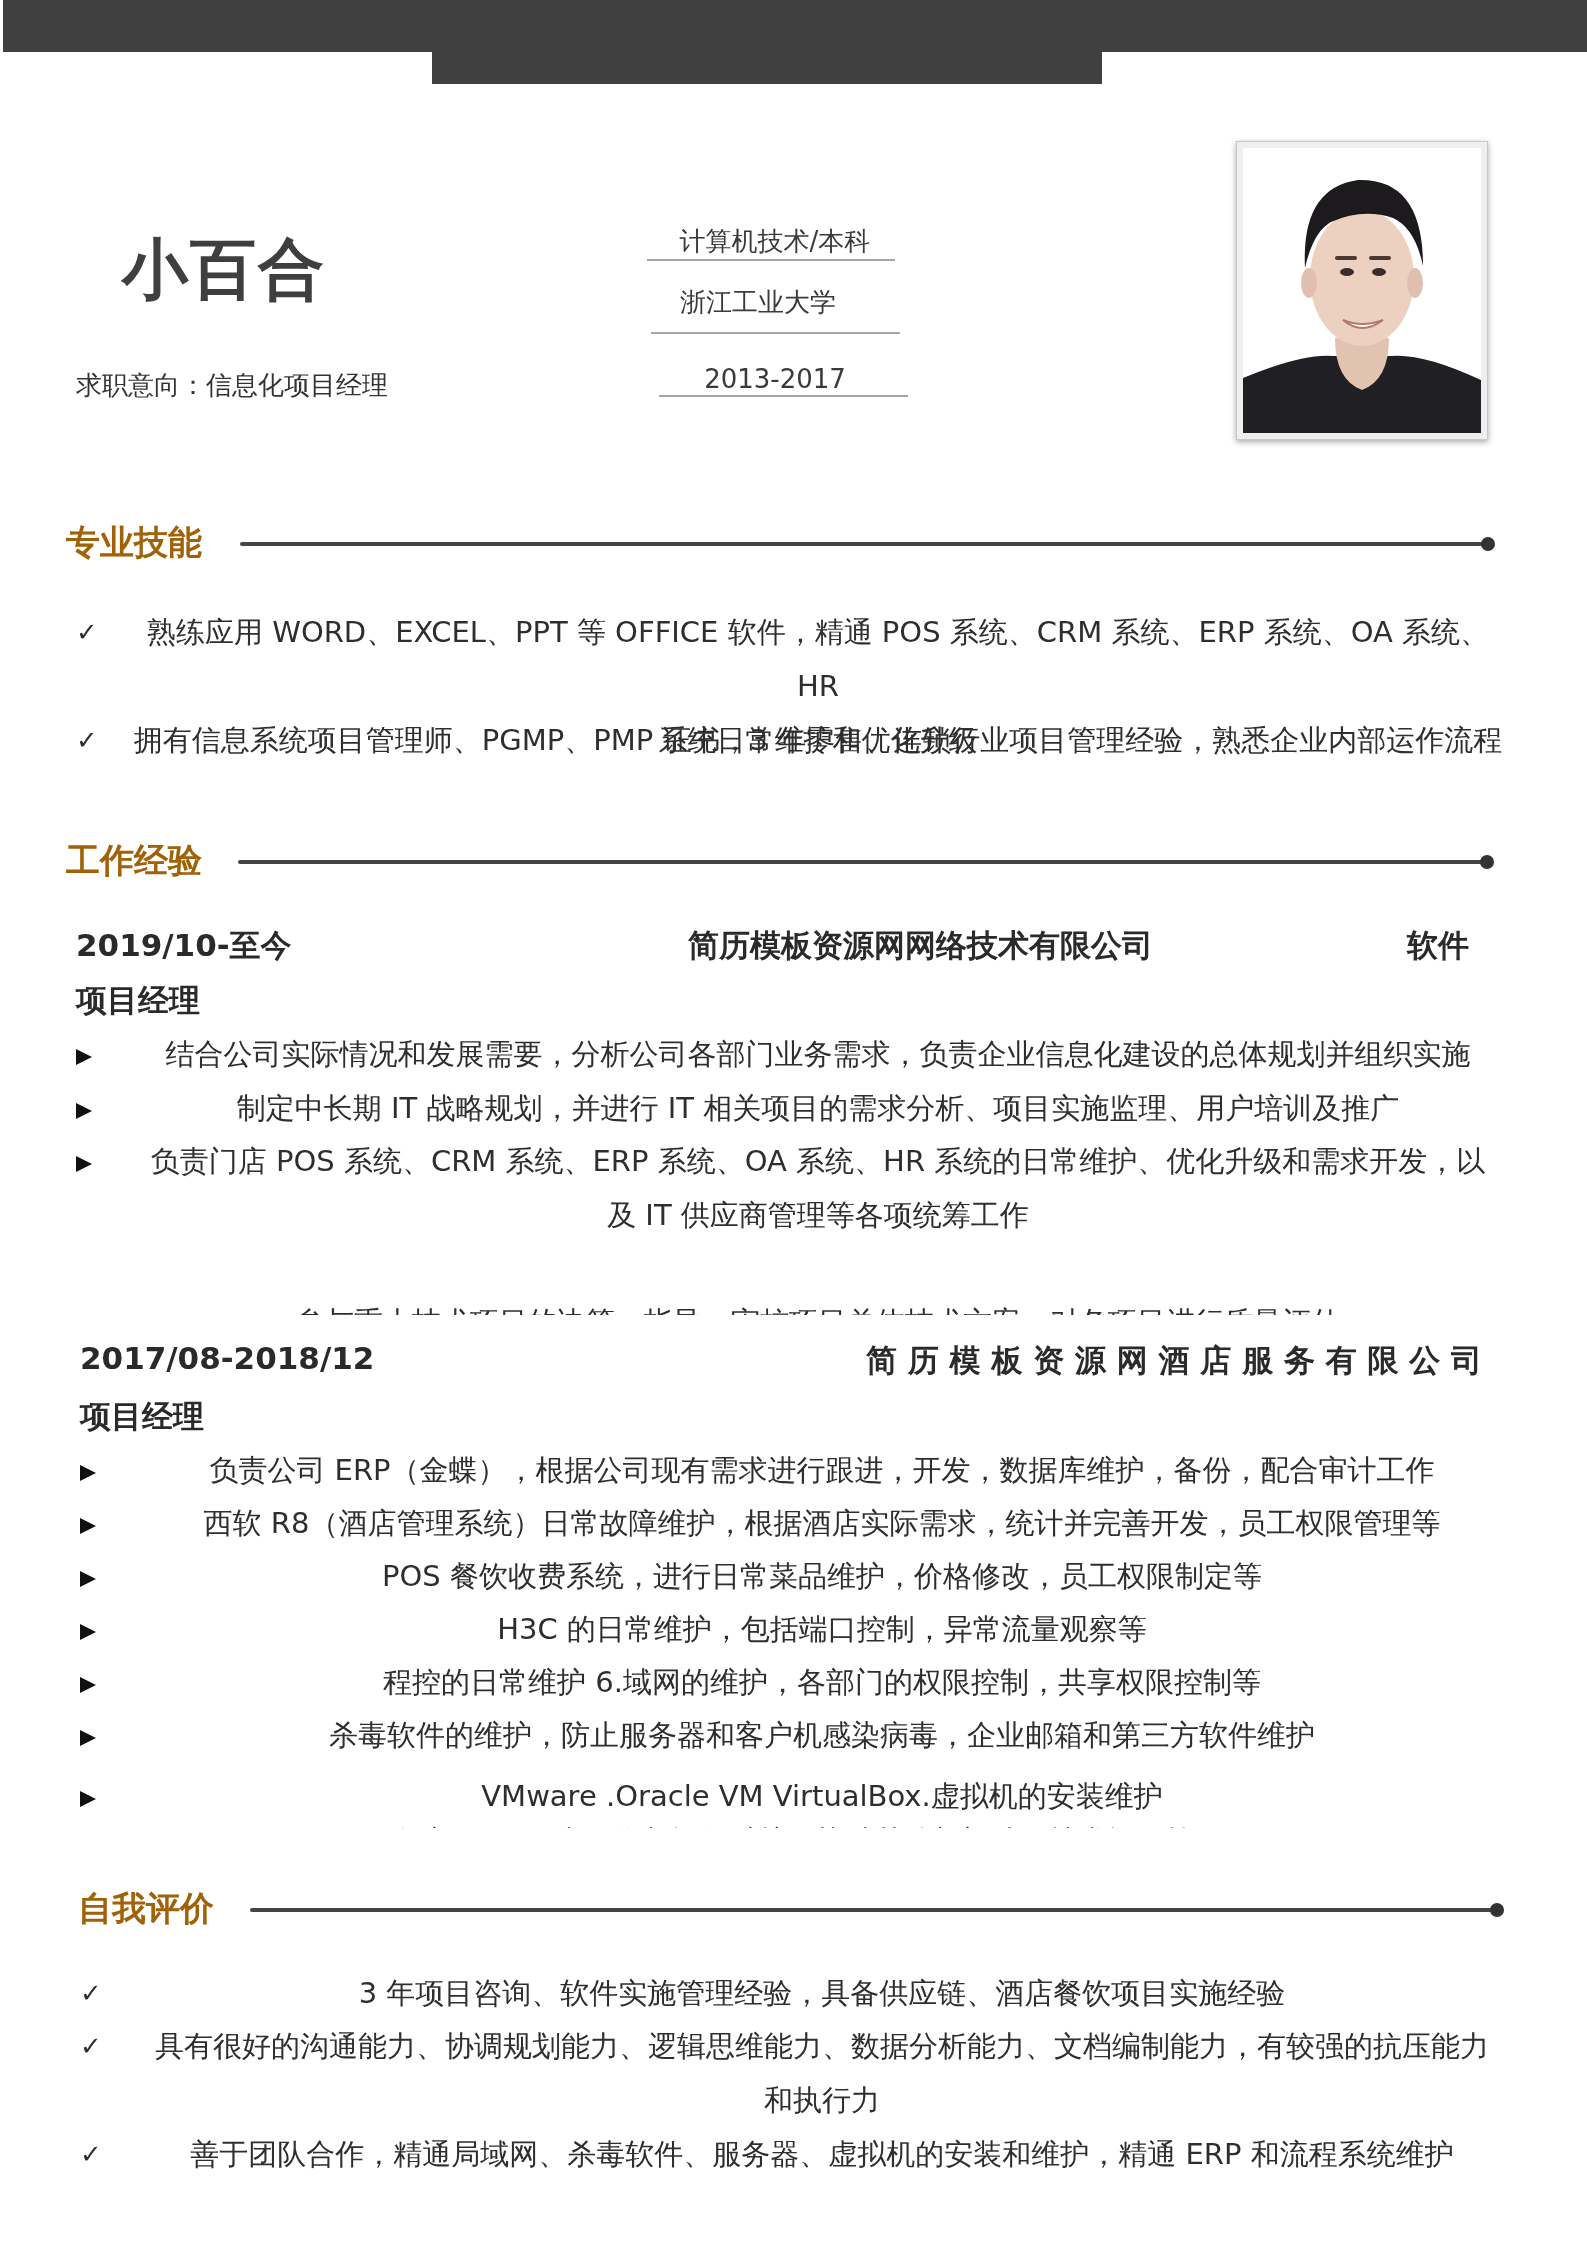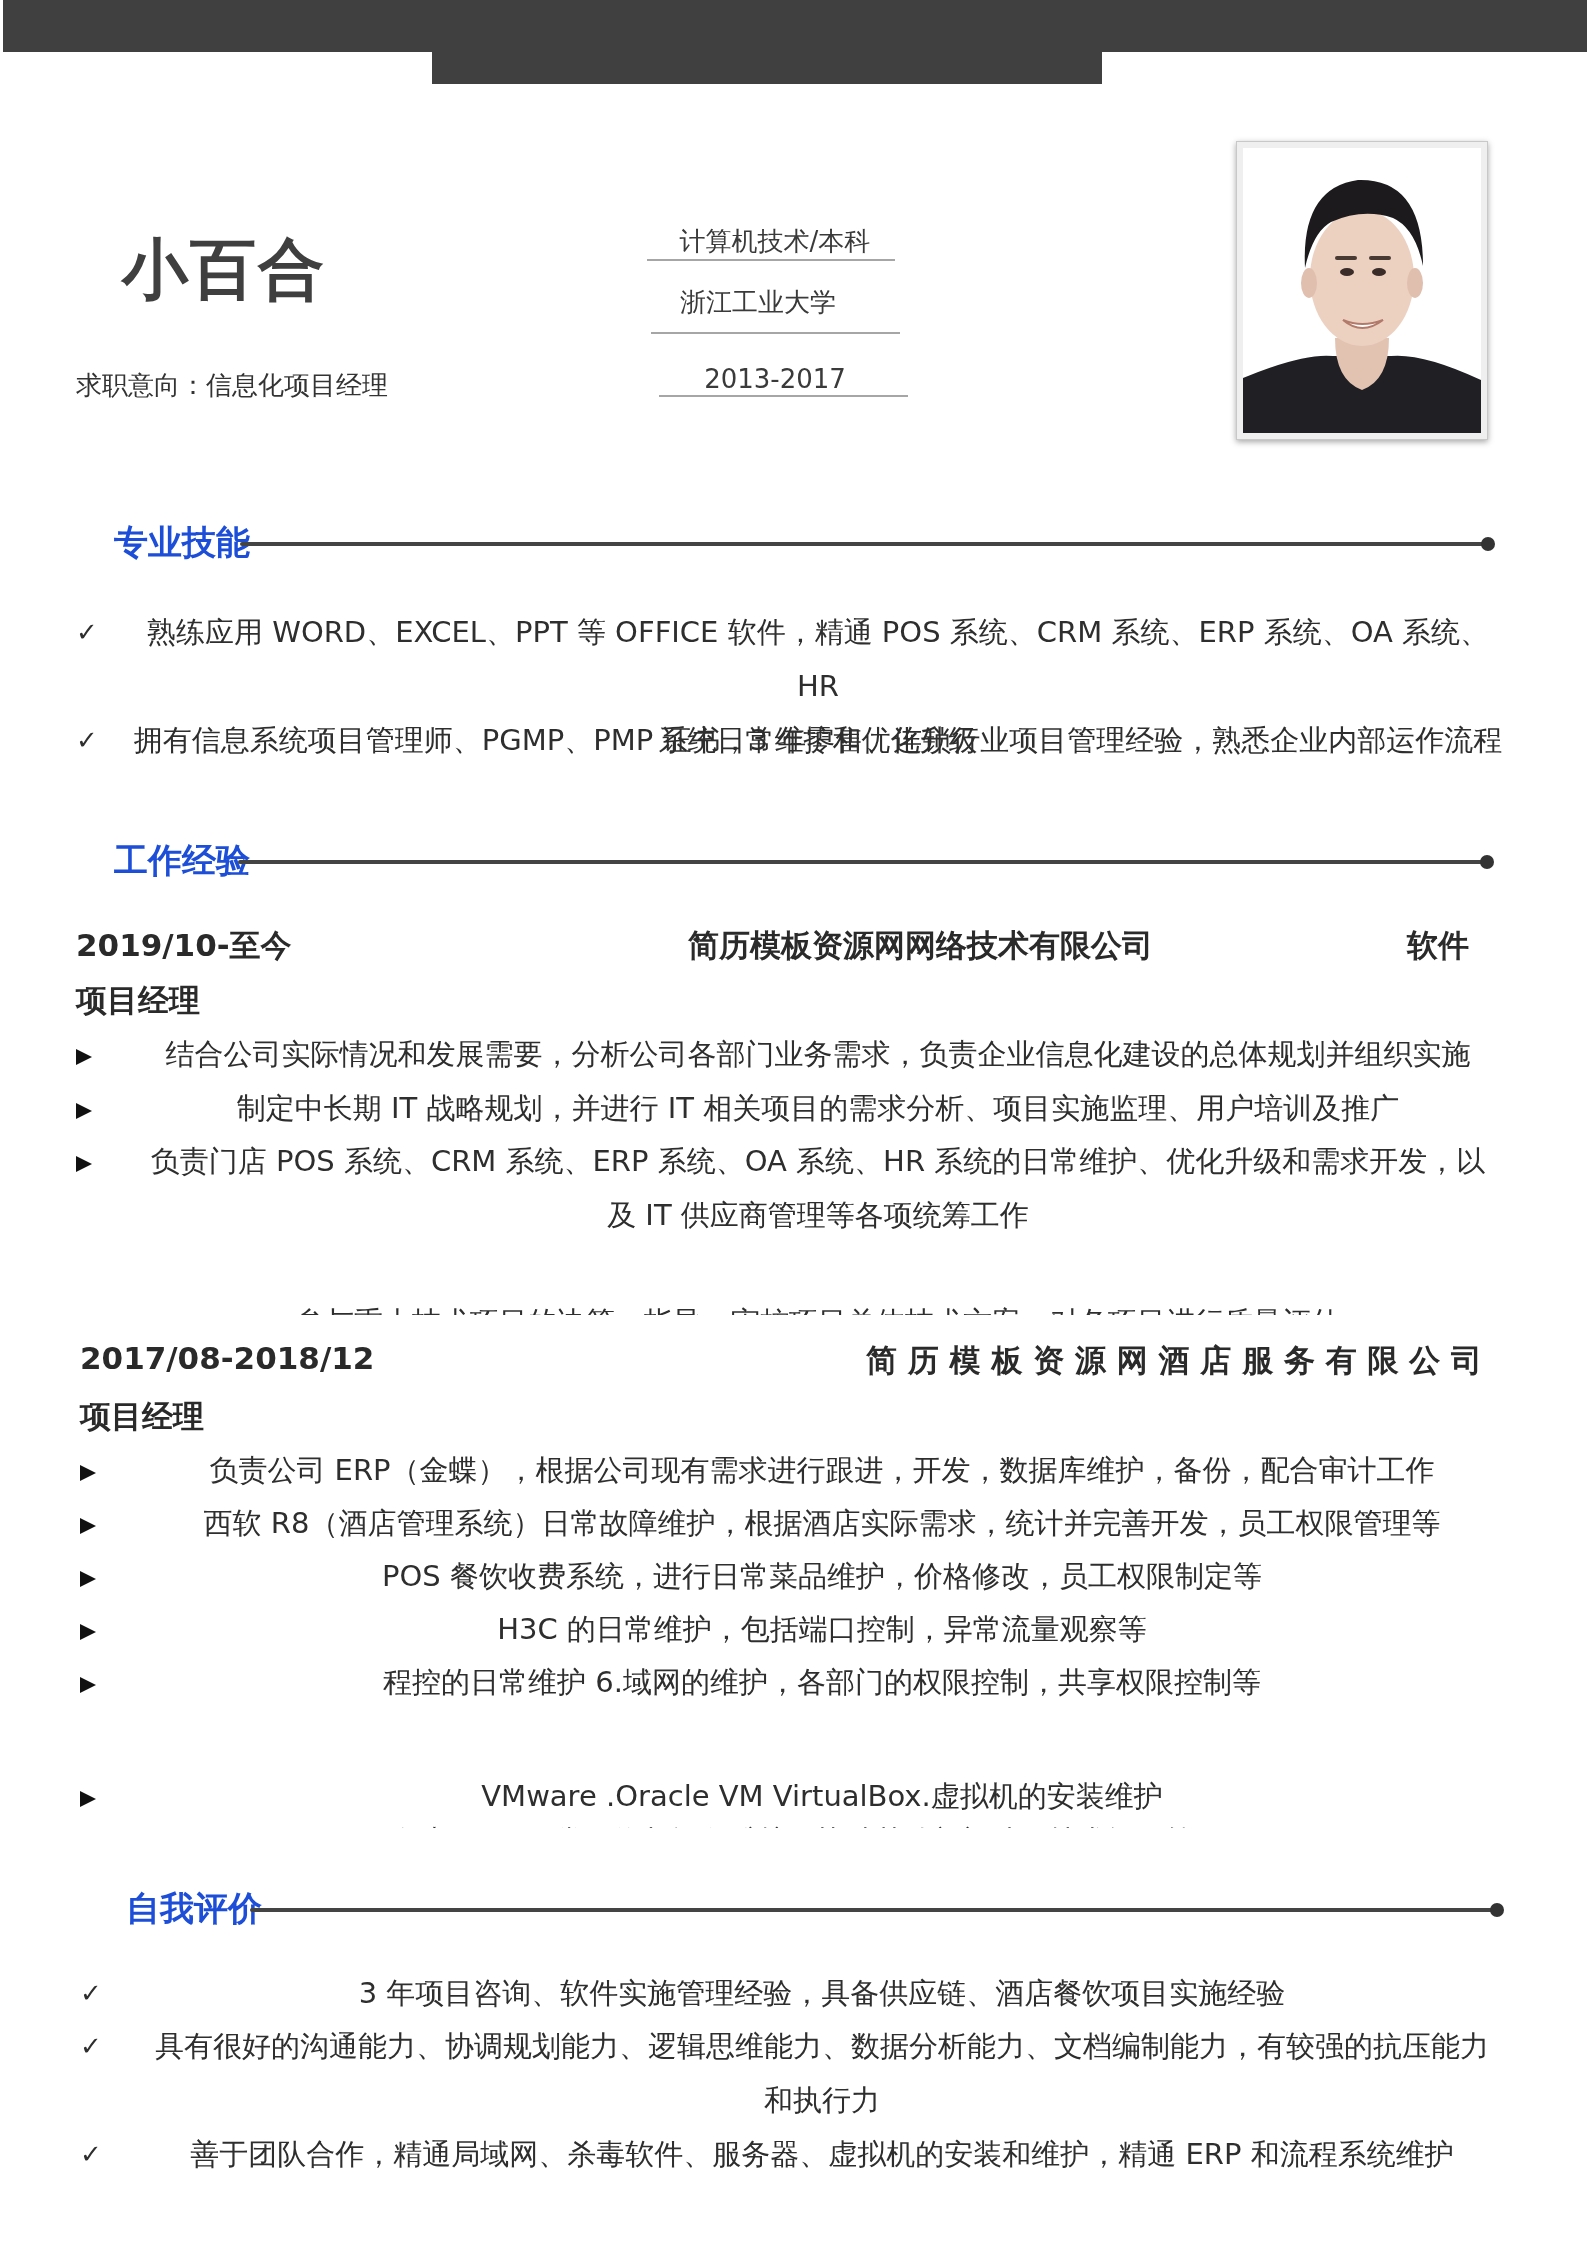--- a/index.html
+++ b/index.html
@@ -11,21 +11,21 @@
   .name { position: absolute; left: 122px; top: 225px; font-size: 66px; font-weight: bold; color: #3f3f3f; letter-spacing: 2px; }
   .intent { position: absolute; left: 76px; top: 368px; font-size: 26px; color: #333; }
 
   .edu { position: absolute; left: 640px; width: 270px; text-align: center; font-size: 26px; color: #3a3a3a; }
   .edu-line { position: absolute; height: 2px; background: #a6a6a6; }
 
   .photo-frame { position: absolute; left: 1236px; top: 141px; width: 250px; height: 297px;
                  background: #efefef; border: 1px solid #c8c8c8; box-shadow: 0 2px 6px rgba(0,0,0,0.35); }
   .photo { position: absolute; left: 6px; top: 6px; width: 238px; height: 285px; background: #ffffff; overflow: hidden; }
 
-  .section-title { position: absolute; font-size: 34px; font-weight: bold; color: #1d4ed8; margin-left: 48px; }
+  .section-title { position: absolute; font-size: 34px; font-weight: bold; color: #a16207; }
   .section-rule { position: absolute; height: 4px; background: #444; border-radius: 2px; }
   .section-dot { position: absolute; width: 14px; height: 14px; background: #333; border-radius: 50%; }
 
   .item { position: absolute; left: 76px; font-size: 29px; color: #2e2e2e; line-height: 54px; }
   .item .mark { position: absolute; left: 0; top: 0; width: 30px; font-size: 26px; }
   .item .txt { display: block; margin-left: 54px; text-align: center; }
   .arrow { display: inline-block; width: 0; height: 0; border-top: 8px solid transparent; border-bottom: 8px solid transparent; border-left: 16px solid #111; position: relative; top: 2px; }
 
   .job-date { position: absolute; font-size: 31px; font-weight: bold; color: #2a2a2a; }
   .job-company { position: absolute; font-size: 31px; font-weight: bold; color: #2a2a2a; }
@@ -129,20 +129,24 @@
     <span class="txt">POS 餐饮收费系统，进行日常菜品维护，价格修改，员工权限制定等</span>
   </div>
   <div class="item" style="left:80px; top:162px; width:1430px;">
     <span class="mark"><i class="arrow"></i></span>
     <span class="txt">H3C 的日常维护，包括端口控制，异常流量观察等</span>
   </div>
   <div class="item" style="left:80px; top:215px; width:1430px;">
     <span class="mark"><i class="arrow"></i></span>
     <span class="txt">程控的日常维护 6.域网的维护，各部门的权限控制，共享权限控制等</span>
   </div>
+  <div class="item" style="left:80px; top:268px; width:1430px;">
+    <span class="mark"><i class="arrow"></i></span>
+    <span class="txt">杀毒软件的维护，防止服务器和客户机感染病毒，企业邮箱和第三方软件维护</span>
+  </div>
   <div class="item" style="left:80px; top:329px; width:1430px;">
     <span class="mark"><i class="arrow"></i></span>
     <span class="txt">VMware .Oracle VM VirtualBox.虚拟机的安装维护</span>
   </div>
   <div class="item" style="left:80px; top:374px; width:1430px;">
     <span class="mark"></span>
     <span class="txt">负责other日常网络与设备维护，协助其他部门处理技术问题等工作</span>
   </div>
 </div>
 

